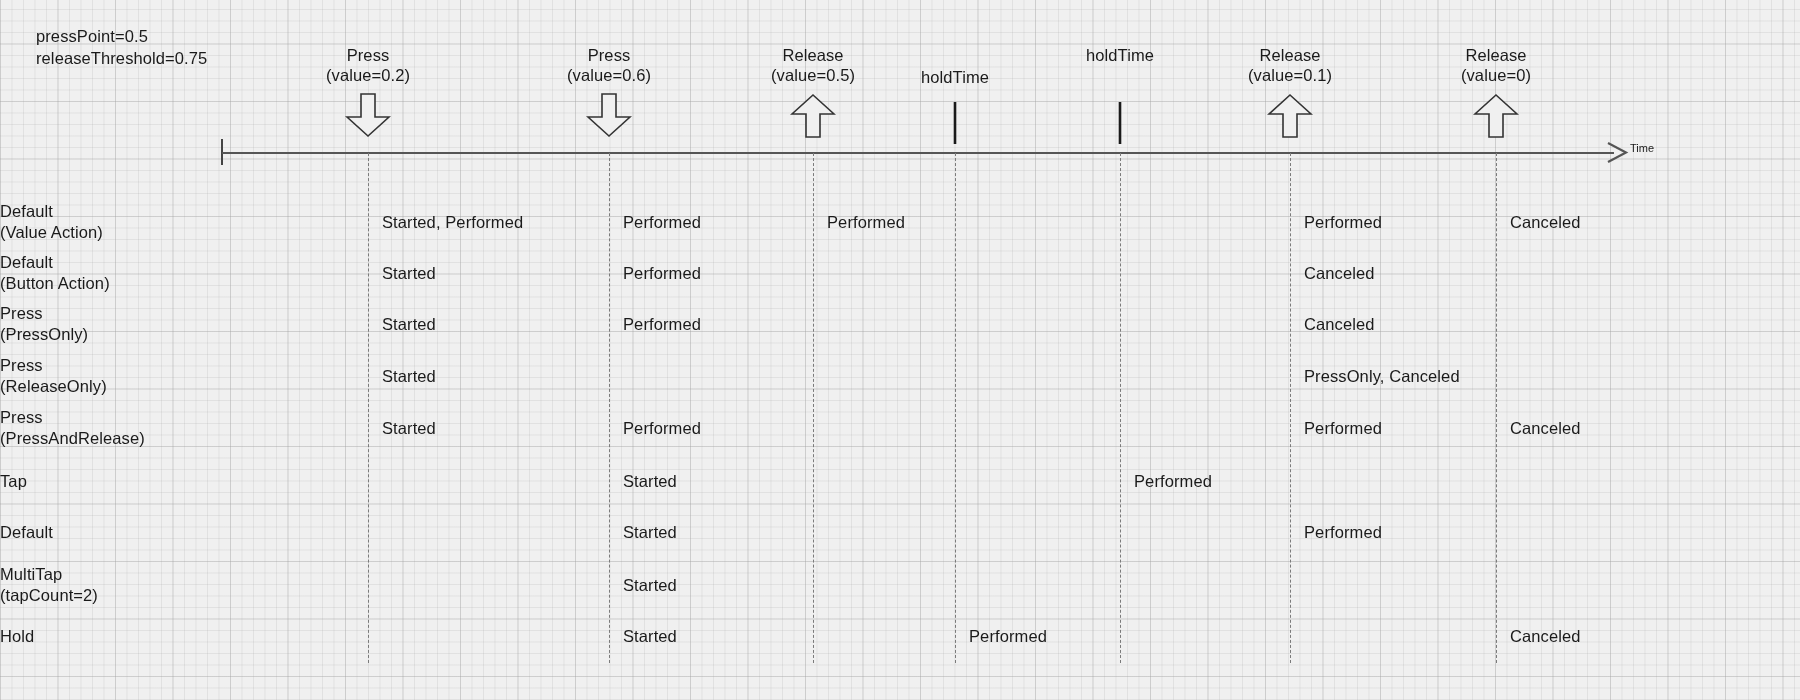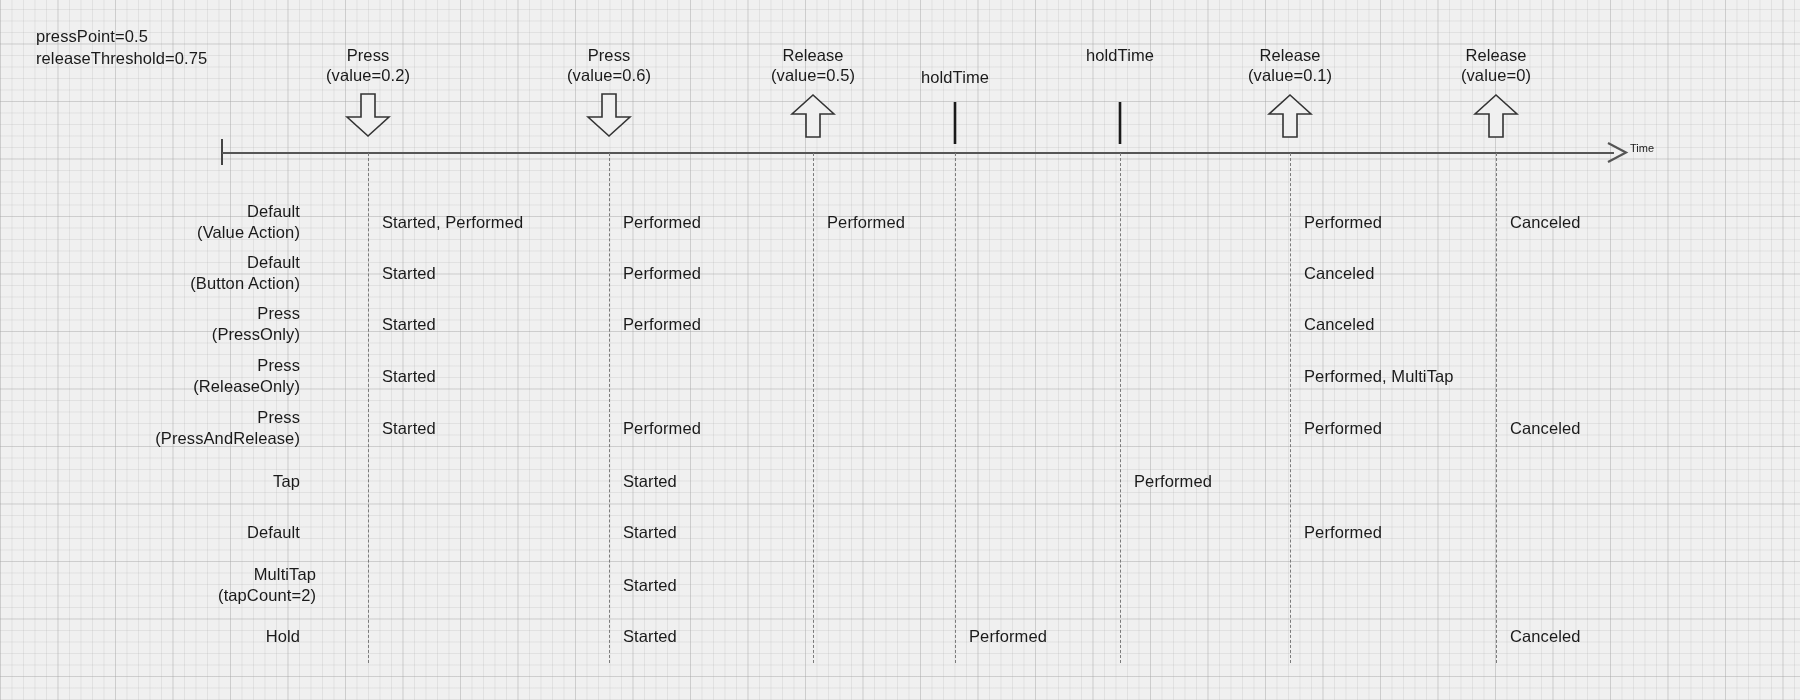--- a/index.html
+++ b/index.html
@@ -106,21 +106,21 @@
     width: 0;
     height: 510px;
     border-left: 1.6px dashed #7b7b7b;
   }
 
   
   .row-label {
     position: absolute;
     right: 0;
     width: 260px;
-    text-align: right;
+    text-align: left;
     font-size: 16.5px;
     line-height: 1.25;
     white-space: pre-line;
     transform: translateY(-50%);
     letter-spacing: 0.1px;
   }
   .cell {
     position: absolute;
     font-size: 16.5px;
     transform: translateY(-50%);
@@ -227,21 +227,21 @@
       <div class="cell" style="left: 623px; top: 273px;">Performed</div>
       <div class="cell" style="left: 1304px; top: 273px;">Canceled</div>
       <div class="row-label" style="top: 324px; left: 0px; width: 300px;">Press
 (PressOnly)</div>
       <div class="cell" style="left: 382px; top: 324px;">Started</div>
       <div class="cell" style="left: 623px; top: 324px;">Performed</div>
       <div class="cell" style="left: 1304px; top: 324px;">Canceled</div>
       <div class="row-label" style="top: 376px; left: 0px; width: 300px;">Press
 (ReleaseOnly)</div>
       <div class="cell" style="left: 382px; top: 376px;">Started</div>
-      <div class="cell" style="left: 1304px; top: 376px;">Performed, MultiTap</div>
+      <div class="cell" style="left: 1304px; top: 376px;">PressOnly, Canceled</div>
       <div class="row-label" style="top: 428px; left: 0px; width: 300px;">Press
 (PressAndRelease)</div>
       <div class="cell" style="left: 382px; top: 428px;">Started</div>
       <div class="cell" style="left: 623px; top: 428px;">Performed</div>
       <div class="cell" style="left: 1304px; top: 428px;">Performed</div>
       <div class="cell" style="left: 1510px; top: 428px;">Canceled</div>
       <div class="row-label" style="top: 481px; left: 0px; width: 300px;">Tap</div>
       <div class="cell" style="left: 623px; top: 481px;">Started</div>
       <div class="cell" style="left: 1134px; top: 481px;">Performed</div>
       <div class="row-label" style="top: 532px; left: 0px; width: 300px;">Default</div>

